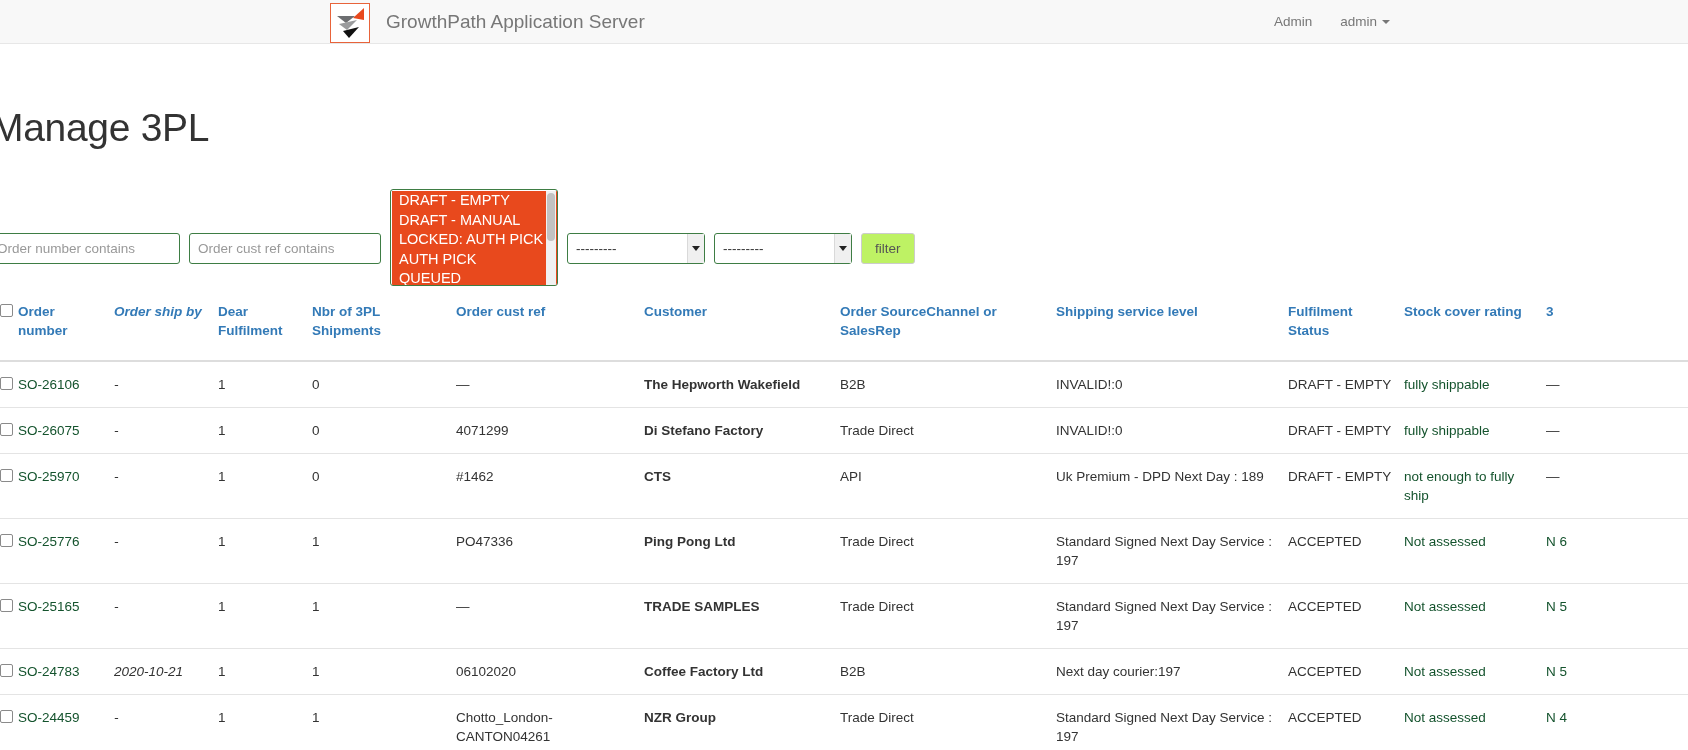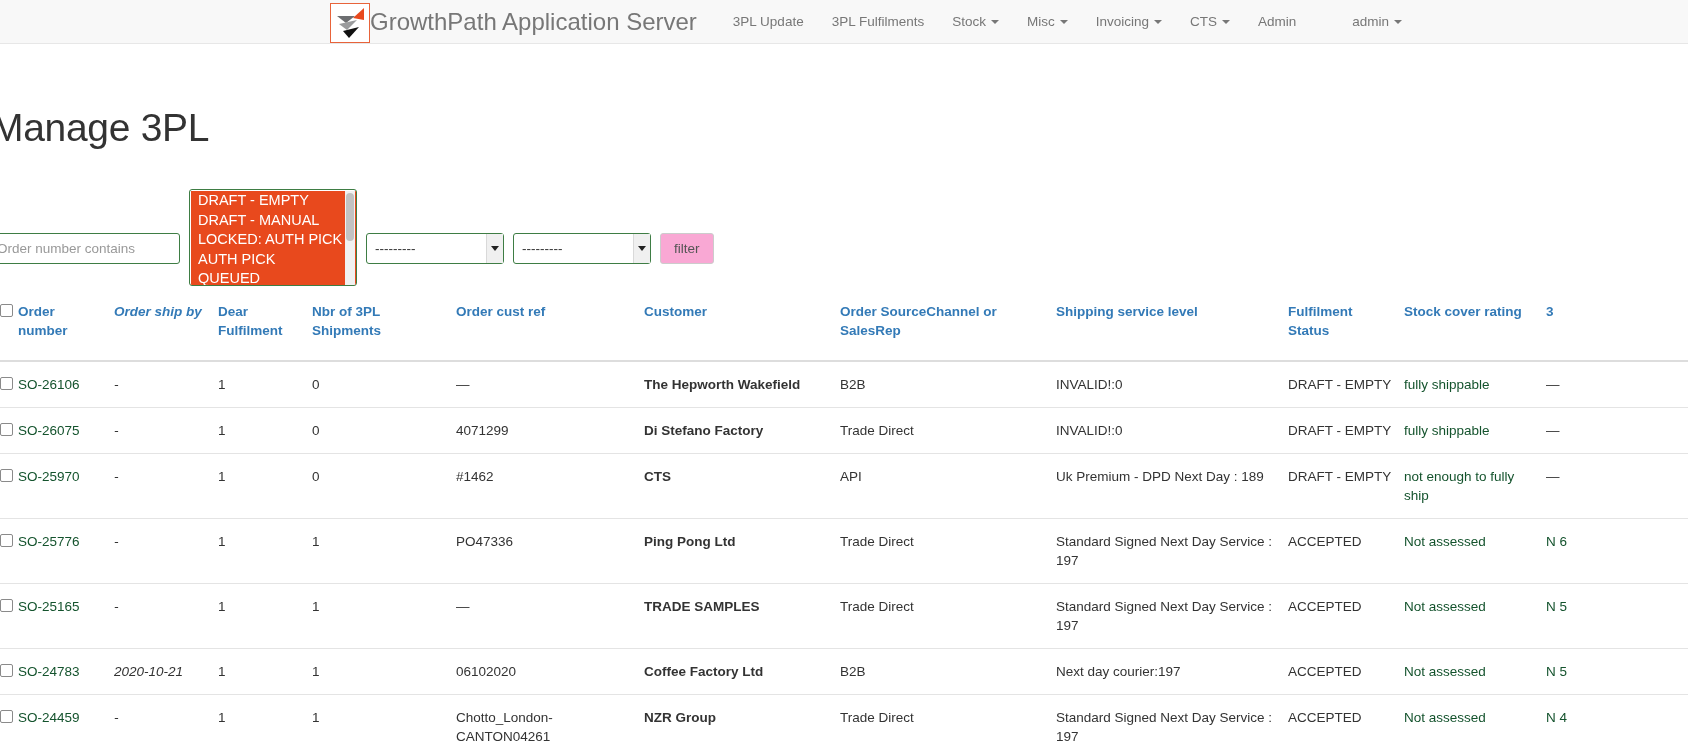--- a/index.html
+++ b/index.html
@@ -31,43 +31,44 @@
   .brand-logo {
     width: 40px; height: 40px;
     border: 1px solid #e8633a;
     background: #ffffff;
     display: flex; align-items: center; justify-content: center;
     margin-top: 2px;
     flex: none;
   }
   .brand-logo svg { display: block; }
   .brand-title {
-    font-size: 24px;
+    font-size: 19px;
     color: #777777;
+    margin-left: 16px;
     white-space: nowrap;
   }
   .nav-links { display: flex; align-items: center; height: 100%; margin-left: 22px; }
   .nav-link {
     font-size: 13.5px;
     color: #777777;
     padding: 0 14px;
     line-height: 44px;
     white-space: nowrap;
     cursor: pointer;
   }
   .caret {
     display: inline-block;
     width: 0; height: 0;
     margin-left: 5px;
     vertical-align: middle;
     border-left: 4px solid transparent;
     border-right: 4px solid transparent;
     border-top: 4px solid #777777;
   }
-  .nav-right { margin-left: auto; display: flex; align-items: center; padding-right: 284px; gap: 28px; }
+  .nav-right { margin-left: auto; display: flex; align-items: center; padding-right: 284px; }
 
   
   .page { position: relative; }
   .page-title {
     font-size: 39px;
     font-weight: normal;
     color: #333333;
     margin: 0;
     position: absolute;
     left: -9px;
@@ -165,21 +166,21 @@
     border-left: 4px solid transparent;
     border-right: 4px solid transparent;
     border-top: 5px solid #222;
   }
   .btn-filter {
     height: 31px;
     margin-top: 44px;
     padding: 0 13px;
     border: 1px solid #cccccc;
     border-radius: 3px;
-    background: #f9a8d4;
+    background: #bef264;
     color: #555555;
     font-size: 13.5px;
     font-family: "Liberation Sans", sans-serif;
     cursor: pointer;
   }
 
   
   .table-wrap {
     position: absolute;
     top: 248px;
@@ -246,44 +247,37 @@
     <div class="brand-logo">
       <svg width="30" height="32" viewBox="0 0 30 32">
         <polygon points="29,1 18,11 29,13" fill="#e8491d"></polygon>
         <polygon points="2,9 20,9 11,16" fill="#6d6e71"></polygon>
         <polygon points="4,17 22,13 12,23" fill="#9a9b9d"></polygon>
         <polygon points="8,24 24,20 14,31" fill="#111111"></polygon>
       </svg>
     </div>
     <div class="brand-title">GrowthPath Application Server</div>
 
-    <div class="nav-links">
-      <div class="nav-link"><span>3PL Update</span></div>
-      <div class="nav-link"><span>3PL Fulfilments</span></div>
-      <div class="nav-link"><span>Stock</span><i class="caret"></i></div>
-      <div class="nav-link"><span>Misc</span><i class="caret"></i></div>
-      <div class="nav-link"><span>Invoicing</span><i class="caret"></i></div>
-      <div class="nav-link"><span>CTS</span><i class="caret"></i></div>
-    </div>
 
     <div class="nav-right">
       <div class="nav-link"><span>Admin</span></div>
       <div class="nav-link"><span>admin</span><i class="caret"></i></div>
     </div>
   </div>
 </div>
 
 <div class="page">
 
   <h1 class="page-title">Manage 3PL</h1>
 
   <div class="filter-bar">
 
     <input class="txt-input" type="text" placeholder="Order number contains" style="">
 
+    <input class="txt-input" type="text" placeholder="Order cust ref contains" style="">
 
 
     <div class="multiselect">
       <ul class="ms-list">
         <li class="ms-item selected">DRAFT - EMPTY</li>
         <li class="ms-item selected">DRAFT - MANUAL</li>
         <li class="ms-item selected">LOCKED: AUTH PICK</li>
         <li class="ms-item selected">AUTH PICK</li>
         <li class="ms-item selected">QUEUED</li>
       </ul>

